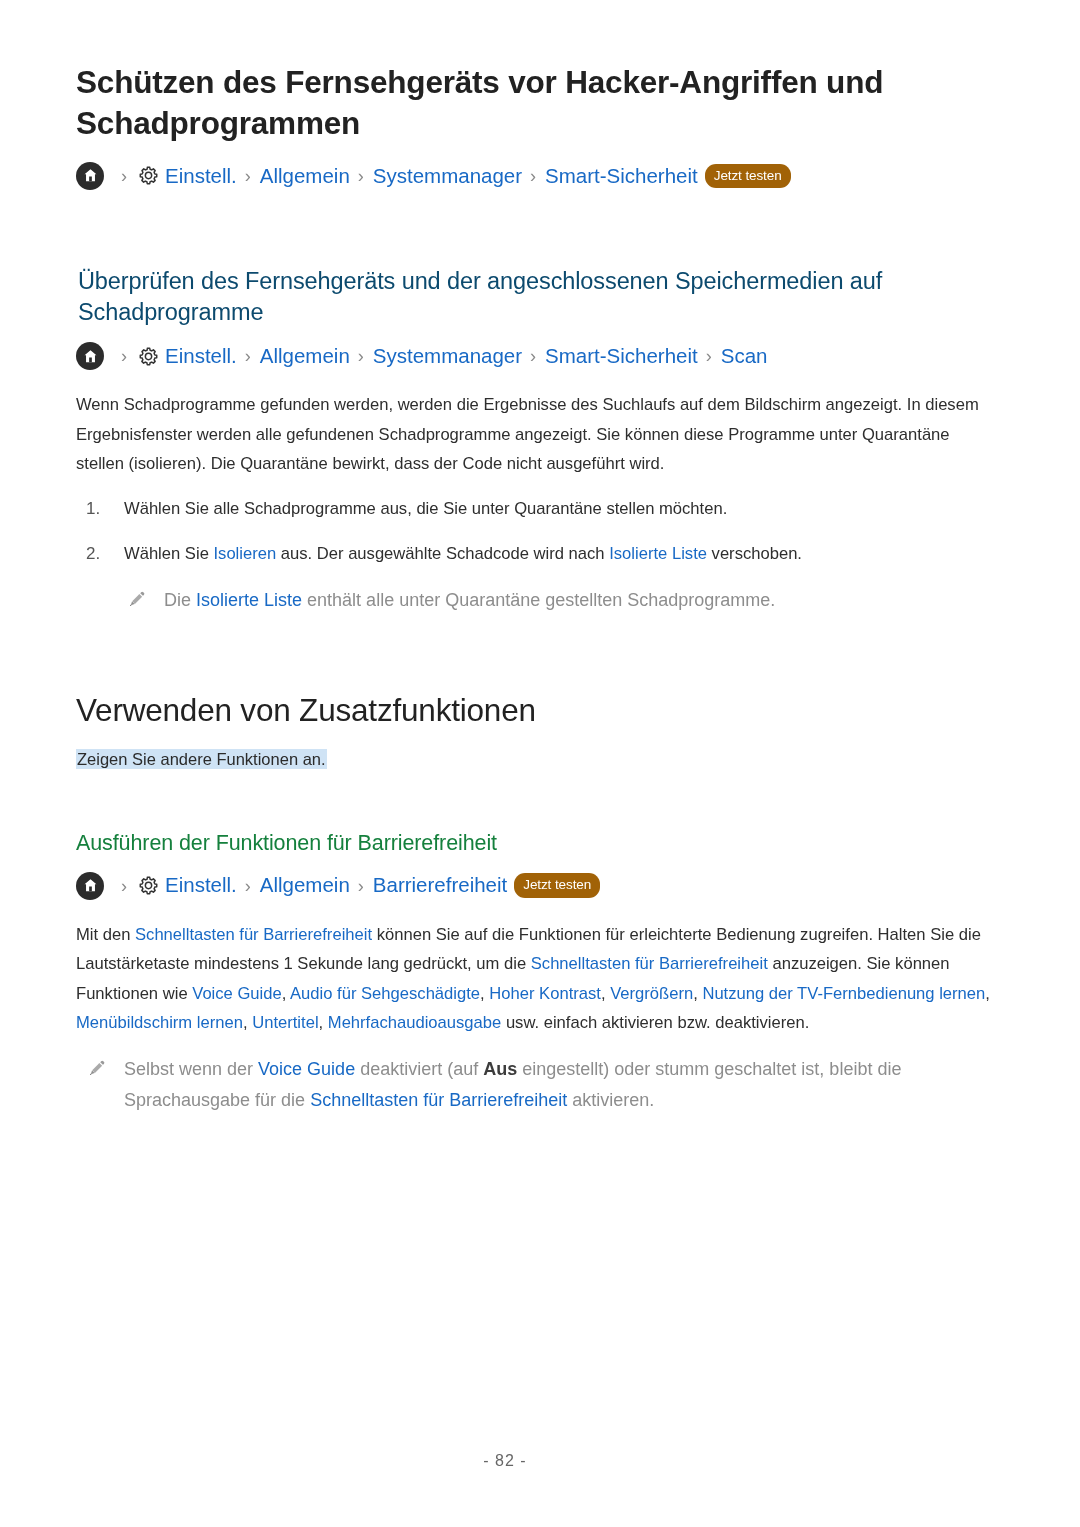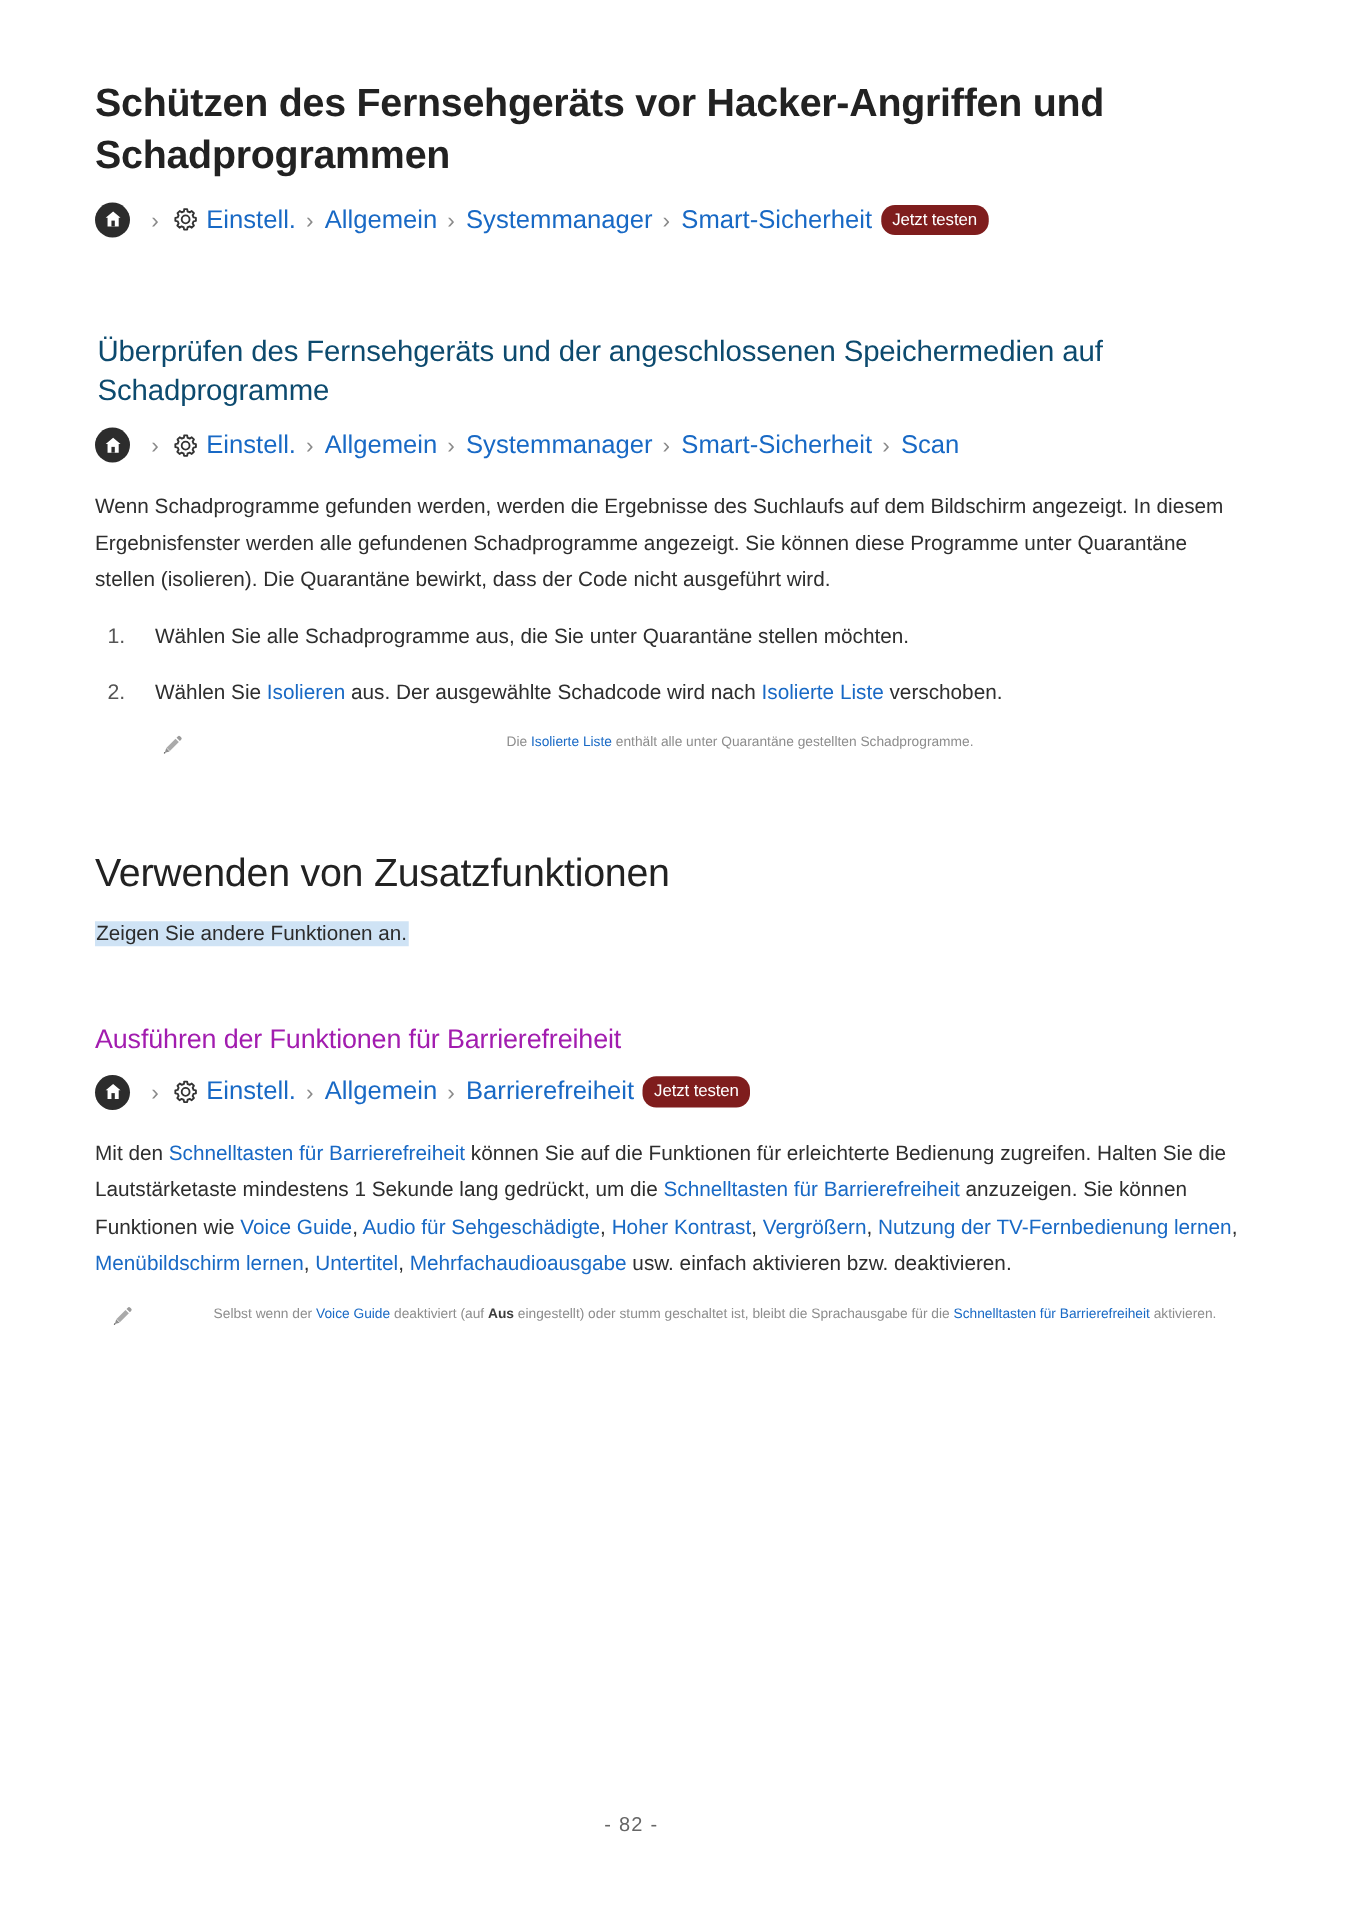--- a/index.html
+++ b/index.html
@@ -48,21 +48,21 @@
     line-height: 1.33;
     letter-spacing: -0.1px;
     color: #0c4a6e;
     margin: 0 0 14px 2px;
   }
   h4.minor-title {
     font-size: 21.5px;
     font-weight: 400;
     line-height: 1.34;
     letter-spacing: -0.1px;
-    color: #a21caf;
+    color: #15803d;
     margin: 0 0 14px 0;
   }
 
   
   .lead-highlight {
     display: inline;
     background: #cfe3f5;
     font-size: 16.5px;
     line-height: 1.55;
     color: #2b2b2b;
@@ -108,21 +108,21 @@
     flex: none;
     line-height: 1;
   }
   .bc-link {
     color: #1869c5;
     font-weight: 400;
     white-space: nowrap;
   }
   .badge-try {
     display: inline-block;
-    background: #7f1d1d;
+    background: #a16207;
     color: #ffffff;
     font-size: 13.5px;
     line-height: 1;
     padding: 5px 9px 6px 9px;
     border-radius: 11px;
     margin-left: 7px;
     white-space: nowrap;
     letter-spacing: -0.1px;
   }
 
@@ -158,26 +158,25 @@
     width: 26px;
     text-align: left;
     color: #555555;
     font-size: 17px;
   }
 
   
   .note {
     position: relative;
     padding-left: 48px;
-    font-size: 11px;
+    font-size: 18px;
     line-height: 1.72;
     color: #8d8d8d;
     margin: 6px 0 0 0;
     max-width: 918px;
-    text-align: center;
   }
   .note.indented { margin-left: 40px; }
   .note .pencil {
     position: absolute;
     left: 12px;
     top: 2px;
     width: 20px; height: 20px;
   }
   .note .lnk { color: #1869c5; }
   .note .strong-dark { color: #3c3c3c; font-weight: 700; }

